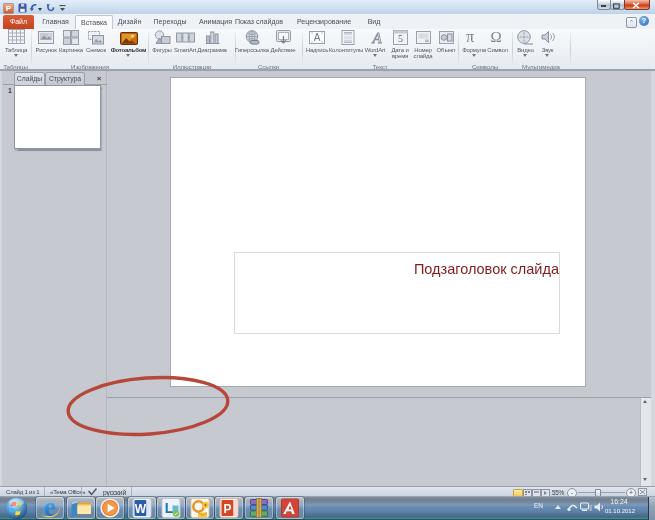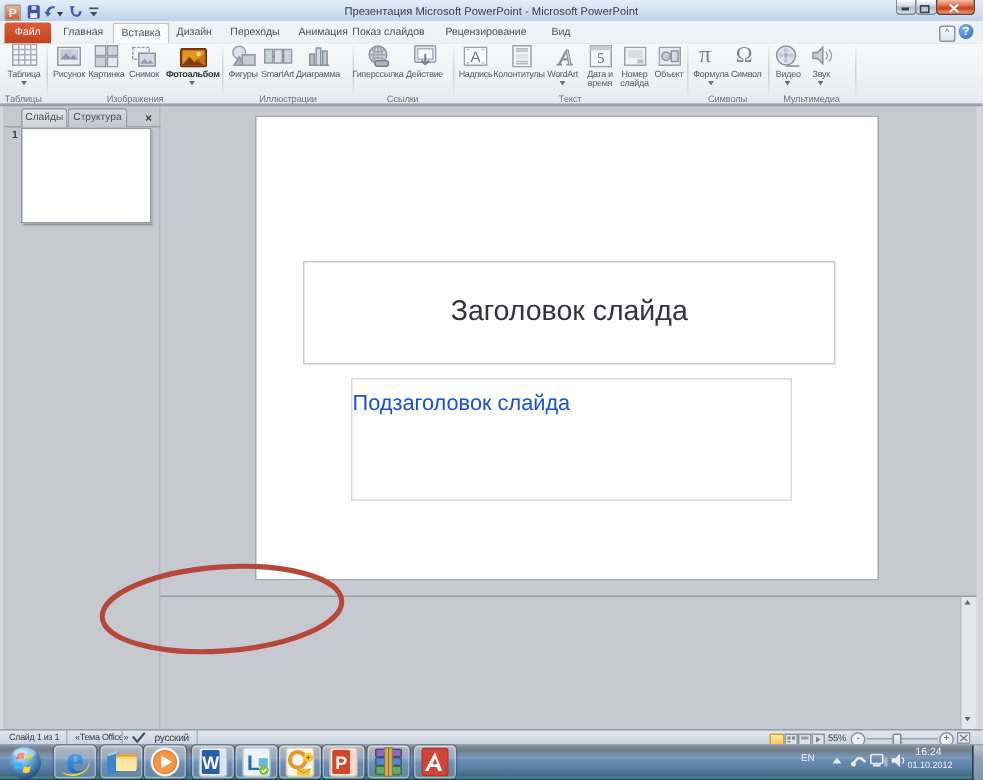--- a/index.html
+++ b/index.html
@@ -26,21 +26,21 @@
   .darr{border-left:2.5px solid transparent;border-right:2.5px solid transparent;border-top:3px solid #6d7480;width:0;height:0;}
   #main{left:0;top:71px;width:655px;height:415px;background:#c6c9d0;}
   #lptabs{left:3px;top:0px;width:104px;height:14px;}
   .lptab{top:1px;height:12px;font-size:6.8px;color:#494f57;text-align:center;line-height:12px;
      background:linear-gradient(180deg,#d6dae0,#c2c6ce);border:1px solid #9aa0aa;border-bottom:none;border-radius:2.5px 2.5px 0 0;}
   #thumb{left:14px;top:14px;width:85px;height:62px;background:#fff;border:1px solid #8f96a1;box-shadow:1px 1.5px 1px rgba(120,126,138,.75);}
   #slide{left:170px;top:6px;width:414px;height:308px;background:#fff;border:1px solid #a3a8b1;}
   #titlebox{left:31px;top:96px;width:353px;height:67px;border:1px solid #c9cbce;
     font-size:19px;color:#33333a;text-align:center;line-height:65px;}
   #subbox{left:63px;top:174px;width:292px;height:80px;border:1px solid #d8dadc;
-    font-size:14.5px;color:#1d4ed8;text-align:left;}
+    font-size:14.5px;color:#7f1d1d;text-align:right;padding-left:32px;}
   #notes{left:107px;top:327px;width:533px;height:88px;background:#fff;}
   #notestext{left:7px;top:5px;font-size:7.5px;color:#33363b;}
   #statusbar{left:0;top:486px;width:655px;height:10px;
     background:linear-gradient(180deg,#e0e6ed,#c9d2dd);border-top:1px solid #98a0ac;font-size:6px;letter-spacing:-0.2px;color:#3c4148;}
   #taskbar{left:0;top:496px;width:655px;height:24px;
     background:linear-gradient(180deg,#9aa0a8 0%,#55626e 6%,#4d5d6d 16%,#6f91b6 38%,#5f83a9 62%,#4f7398 78%,#47687e 88%,#3d8e90 94%,#24354a 100%);}
   .tbicon{top:1px;width:24px;height:22px;border-radius:2px;}
   .tbtn{top:0.5px;width:28px;height:22.5px;border-radius:3px;background:linear-gradient(180deg,rgba(255,255,255,.5),rgba(255,255,255,.16) 45%,rgba(255,255,255,.06) 55%,rgba(255,255,255,.22));box-shadow:inset 0 0 0 1px rgba(255,255,255,.35),0 0 0 1px rgba(30,50,70,.32);}
   svg{display:block;}
 </style>
@@ -61,21 +61,20 @@
     </svg>
     <svg class="abs" style="left:46px;top:3px;" width="9" height="10" viewBox="0 0 9 10">
       <path d="M1.4 2.2 C0.6 4.8 1.8 7.6 4.4 8.1 C6.9 8.6 8.6 6.5 8.3 4.3 L6.6 4.6 C6.8 6 5.8 7 4.6 6.8 C3.2 6.5 2.5 5 3 3.1 Z" fill="#3f5ea8"></path>
       <path d="M0.6 1 l3.4 0.4 l-2.4 2.6 z" fill="#3f5ea8"></path>
     </svg>
     <svg class="abs" style="left:59px;top:4px;" width="7" height="8" viewBox="0 0 7 8">
       <rect x="0.5" y="1" width="6" height="1.1" fill="#49515c"></rect>
       <path d="M1 4 l5 0 l-2.5 3 z" fill="#49515c"></path>
     </svg>
   </div>
-  <div class="abs" id="titletext">Презентация Microsoft PowerPoint  -  Microsoft PowerPoint</div>
   <div class="abs" id="winbtns">
     <div class="abs winbtn" style="left:597px;width:12px;"></div>
     <div class="abs winbtn" style="left:610px;width:13px;"></div>
     <div class="abs winbtn" id="btnclose" style="left:624px;width:24px;"></div>
     <div class="abs" style="left:600.5px;top:5px;width:5px;height:1.6px;background:#38424e;"></div>
     <svg class="abs" style="left:613px;top:2.5px;" width="7" height="6" viewBox="0 0 7 6">
         <rect x="0.6" y="0.9" width="5.6" height="4.4" fill="none" stroke="#38424e" stroke-width="1.1"></rect>
       </svg>
     <svg class="abs" style="left:632px;top:2px;" width="8" height="7" viewBox="0 0 8 7">
         <path d="M1.2 1 L6.8 6 M6.8 1 L1.2 6" stroke="#fff" stroke-width="1.5"></path>
@@ -246,21 +245,20 @@
     <div class="abs" style="left:106px;top:0px;width:1px;height:415px;background:#b2b7c0;"></div>
     <div class="abs" id="lptabs">
       <div class="abs" style="left:0;top:13px;width:104px;height:1px;background:#9aa0aa;"></div>
       <div class="abs lptab" style="left:11px;width:29px;background:linear-gradient(180deg,#e2e5ea,#cdd1d8);">Слайды</div>
       <div class="abs lptab" style="left:42px;width:38px;">Структура</div>
       <div class="abs" style="left:91px;top:3px;width:10px;height:9px;font-size:8px;color:#3e434a;text-align:center;line-height:9px;font-weight:bold;">×</div>
     </div>
     <div class="abs" style="left:8px;top:16px;font-size:7px;font-weight:bold;color:#3a3f46;">1</div>
     <div class="abs" id="thumb"></div>
     <div class="abs" id="slide">
-      <div class="abs" id="titlebox">Заголовок слайда</div>
       <div class="abs" id="subbox">
           <div style="margin-top:8px;">Подзаголовок слайда</div>
         </div>
     </div>
     <div class="abs" style="left:107px;top:326px;width:544px;height:1px;background:#9aa0aa;"></div>
 
     <div class="abs" style="left:640px;top:327px;width:10px;height:88px;background:#e3e7ec;border-left:1px solid #b7bdc6;">
       <div class="abs" style="left:2px;top:2px;">
         <div class="darr" style="transform:rotate(180deg);border-top-color:#5f6672;"></div>
       </div>

